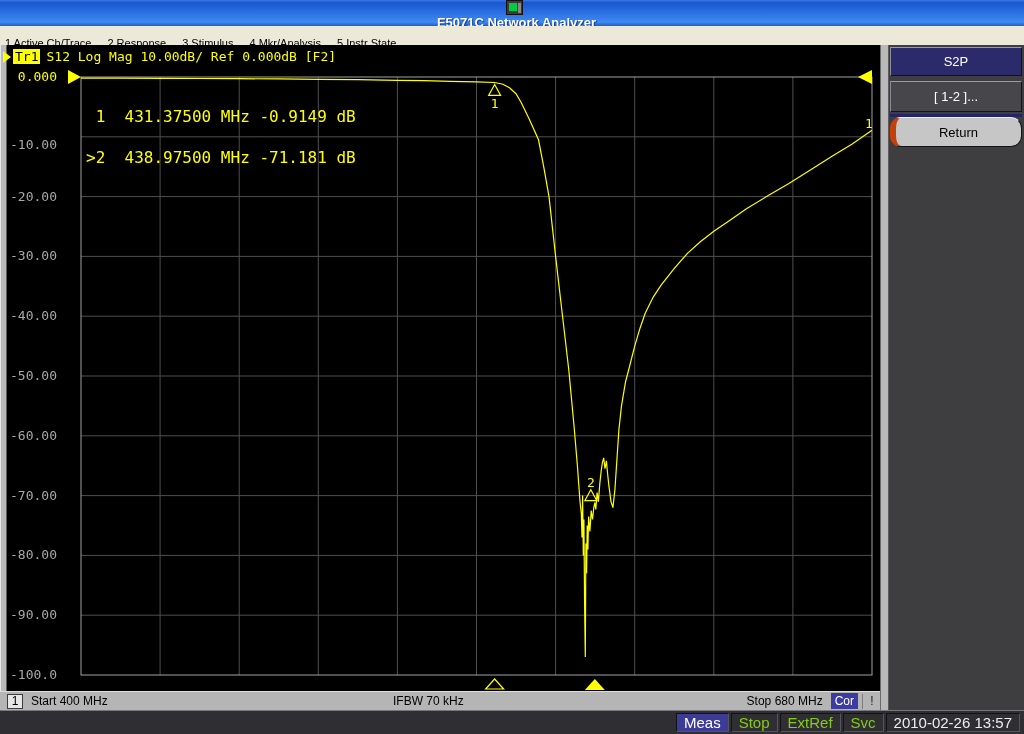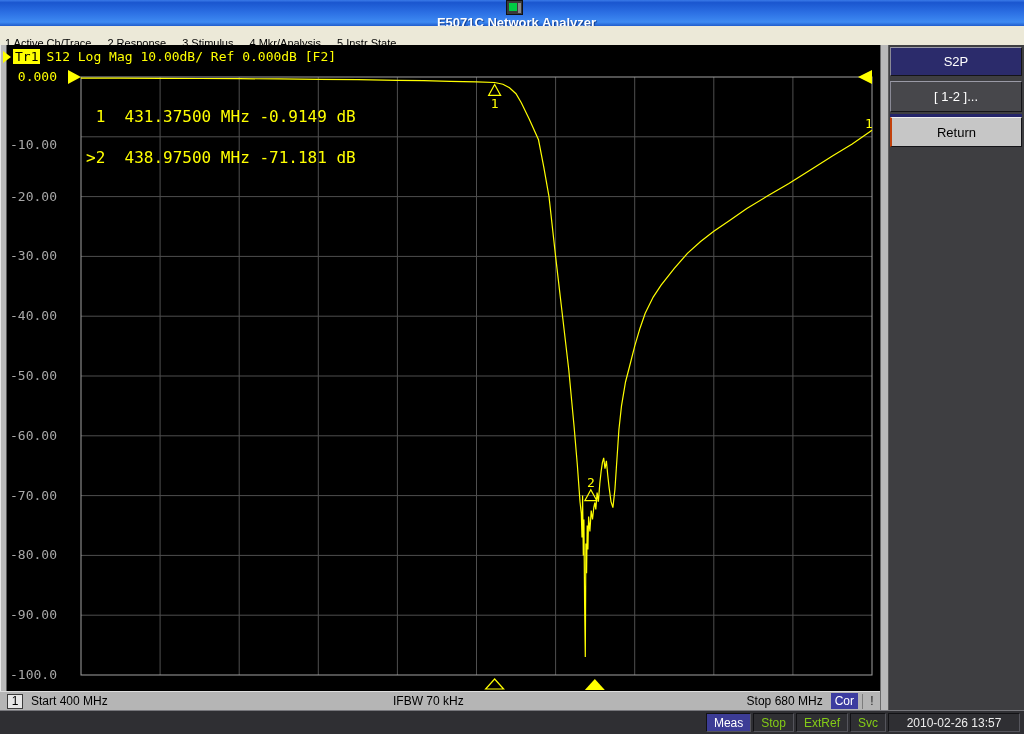--- a/index.html
+++ b/index.html
@@ -60,40 +60,40 @@
   .sidebar .scroll-strip { position:absolute; left:0; top:0; width:9px; height:665px;
     background:#b9b9b9; border-left:1px solid #6a6a6a; border-right:1px solid #5c5c5c; }
   .softkey { position:absolute; left:10px; width:132px; display:flex; align-items:center;
     justify-content:center; font-size:13px;
     border-top:1px solid #9a9aa6; border-left:1px solid #8a8a96; border-right:1px solid #141418;
     border-bottom:1px solid #141418; }
   .sk-title { top:2px; height:29px; background:#2b2b6b; color:#fff; }
   .sk-item  { top:36px; height:31px; background:#47474b; color:#fff; }
   .sk-sep   { position:absolute; left:10px; top:69px; width:132px; height:3px; background:#24246a; }
   .sk-return{ top:72px; height:30px; background:#c6c6c6; color:#000;
-    border-top:1px solid #efefef; border-left:2px solid #c2410c; }
+    border-top:1px solid #efefef; border-left:6px solid #c2410c;border-radius:11px; }
 
   
   .statusbar { position:absolute; left:0; top:646px; width:880px; height:19px;
     background:#b5b5b5; border-top:1px solid #dedede; display:flex; align-items:center;
     font-size:12px; color:#000; }
   .ch-box { margin-left:7px; width:16px; height:15px; background:#e6e6e6;
     border:1px solid #3c3c3c; display:flex; align-items:center; justify-content:center; }
   .sb-start { margin-left:8px; }
   .sb-ifbw { position:absolute; left:393px; }
   .sb-right { margin-left:auto; display:flex; align-items:center; }
   .sb-stop { margin-right:8px; }
   .cor-badge { background:#3c3ca0; color:#fff; padding:1px 4px; margin-right:2px; }
   .sb-div { width:1px; height:15px; background:#7c7c7c; margin:0 3px 0 2px; }
   .sb-alert { width:12px; text-align:center; margin-right:2px; color:#222; }
 
   
   .bottombar { position:absolute; left:0; top:710px; width:1024px; height:24px;
     background:#2f2f33; border-top:1px solid #77777c; display:flex; align-items:center;
-    justify-content:flex-end; font-size:12px; }
+    justify-content:flex-end; font-size:15px; }
   .bb-cell { height:19px; display:flex; align-items:center; justify-content:center;
     padding:0 7px; color:#84cc16;
     border-left:1px solid #121215; border-top:1px solid #121215;
     border-right:1px solid #55555c; border-bottom:1px solid #55555c; margin-right:2px; }
   .bb-meas { background:#3c3c96; color:#fff; }
   .bb-time { color:#ededed; margin-right:4px; min-width:132px; }
 </style>
 </head>
 <body>
 

